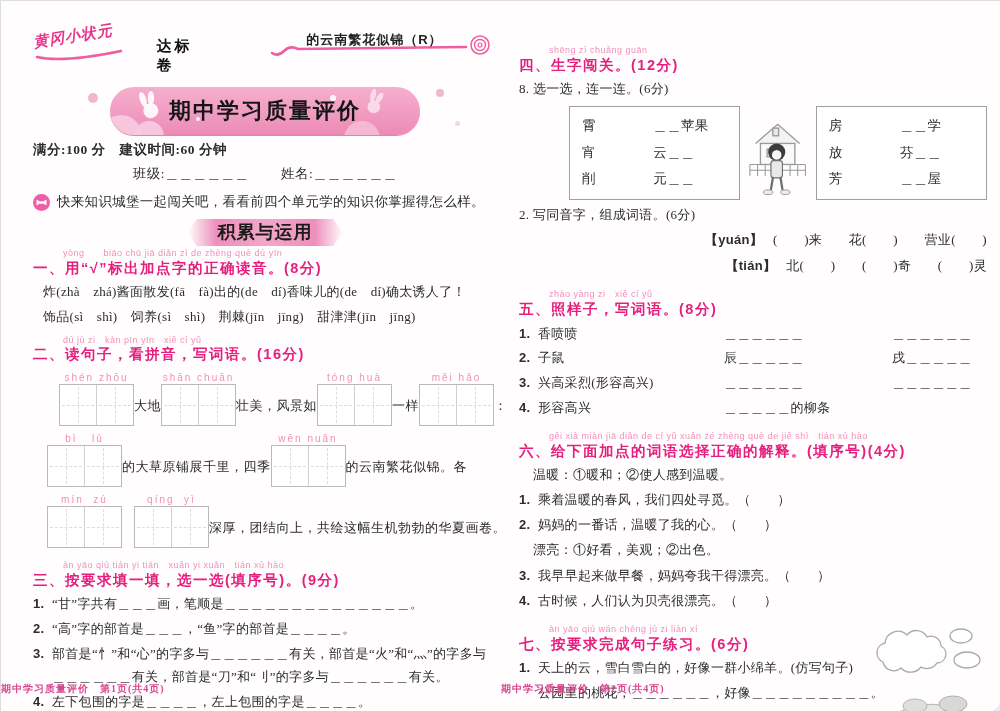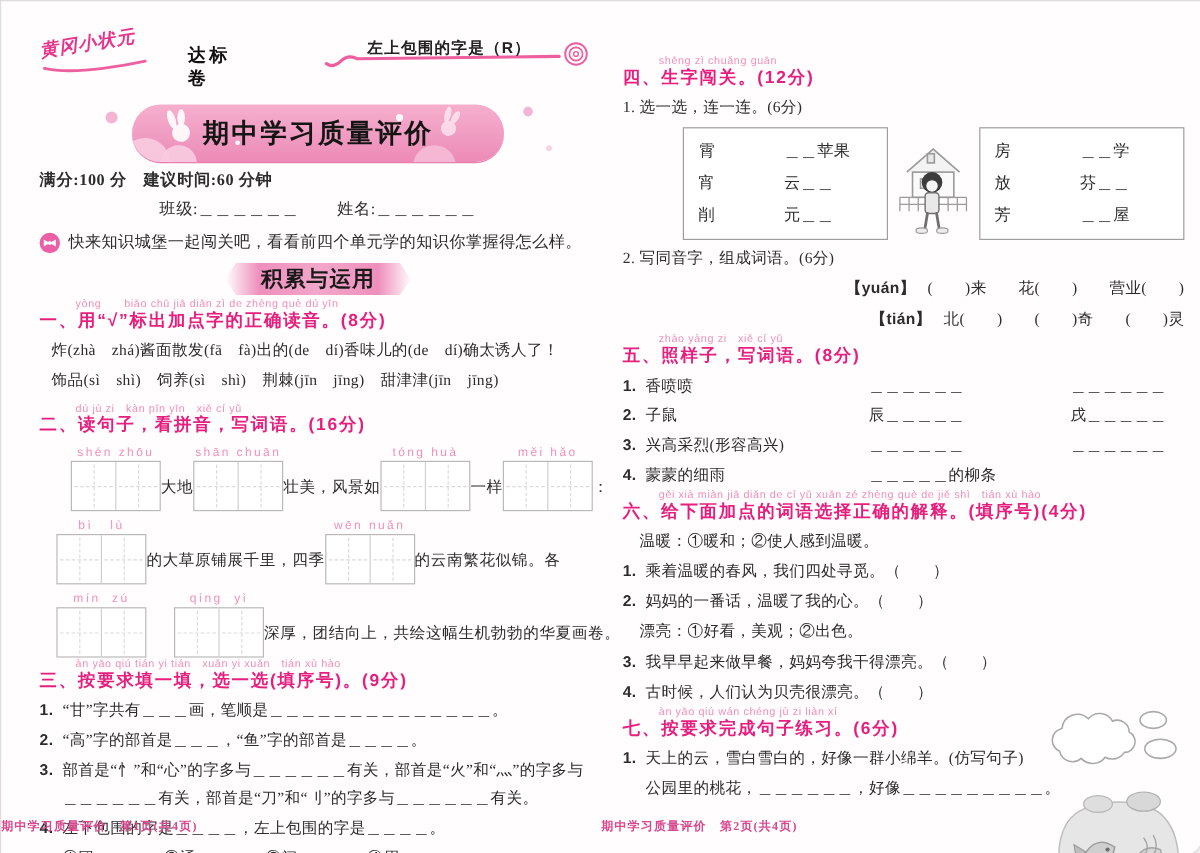--- a/index.html
+++ b/index.html
@@ -103,21 +103,21 @@
   .w5c{flex:1;}
 
   
   .q7wrap{position:relative;}
   .q7-ill-cloud{position:absolute;right:2px;top:-6px;}
   .q7-ill-pond{position:absolute;right:0;top:64px;}
 
   .footer{position:absolute;bottom:16px;width:100%;color:#d8488f;
     font-size:10px;letter-spacing:1px;font-weight:bold;}
   .footer-left{left:0;width:500px;}
-  .footer-right{left:500px;width:500px;} .mt4{margin-top:4px;} .mt6{margin-top:6px;} .mt8{margin-top:0;}
+  .footer-right{left:500px;width:500px;} .mt4{margin-top:4px;} .mt6{margin-top:6px;} .mt8{margin-top:12px;}
 </style>
 </head>
 <body>
 
 <div class="sheet">
 
   <div class="col col-left">
 
     <div class="hdr">
       <div class="brand-wrap">
@@ -127,21 +127,21 @@
         </svg>
       </div>
       <span class="brand-sub">达标卷</span>
       <div class="edition-wrap">
         <svg class="edition-swoosh" width="230" height="30" viewBox="0 0 230 30">
           <path d="M4,24 q6,4 12,-2 q6,-6 14,-2 L198,18" fill="none" stroke="#ee5fa0" stroke-width="2.6" stroke-linecap="round"></path>
           <circle cx="212" cy="16" r="9" fill="none" stroke="#ee5fa0" stroke-width="1.6"></circle>
           <circle cx="212" cy="16" r="5.5" fill="none" stroke="#ee5fa0" stroke-width="1.4"></circle>
           <circle cx="212" cy="16" r="2" fill="none" stroke="#ee5fa0" stroke-width="1.2"></circle>
         </svg>
-        <span class="edition">左上包围的字是（R）</span>
+        <span class="edition">的云南繁花似锦（R）</span>
       </div>
     </div>
 
     <div class="banner-row">
       <span class="out-dot od1"></span>
       <span class="out-dot od2"></span>
       <span class="out-dot od3"></span>
       <div class="banner">
         <svg class="bn-bunny bn-b1" width="26" height="30" viewBox="0 0 26 30">
           <ellipse cx="9" cy="8" rx="3.2" ry="8" fill="#ffffff" opacity="0.9"></ellipse>
@@ -252,21 +252,21 @@
       </div>
 
       <div class="wrow" style="margin-left:14px;">
         <div class="tg">
           <div class="tg-pin">mín  zú</div>
           <div class="tg-box">
               <div class="tc"></div>
               <div class="tc"></div>
             </div>
         </div>
-        <div class="tg" style="margin-left:23px;">
+        <div class="tg" style="margin-left:12px;">
           <div class="tg-pin">qíng  yì</div>
           <div class="tg-box">
               <div class="tc"></div>
               <div class="tc"></div>
             </div>
         </div>
         <span class="wt">深厚，团结向上，共绘这幅生机勃勃的华夏画卷。</span>
       </div>
     </div>
 
@@ -300,21 +300,21 @@
     </div>
 
   </div>
 
   <div class="col col-right">
 
     <div style="margin-top:18px;">
       <div class="qpin">shēng zì chuǎng guān</div>
       <div class="qtitle">四、生字闯关。(12分)</div>
       <div class="qbody">
-        <div class="item" style="padding-left:0;">1. 选一选，连一连。(6分)</div>
+        <div class="item" style="padding-left:0;">8. 选一选，连一连。(6分)</div>
 
         <div class="connect">
           <div class="cbox">
             <div class="crow">
               <span>霄</span>
               <span class="blank">＿＿苹果</span>
             </div>
             <div class="crow">
               <span>宵</span>
               <span class="blank">云＿＿</span>
@@ -384,21 +384,21 @@
           <span class="w5a"><span class="n">2.</span><span>子鼠</span></span>
           <span class="w5b">辰＿＿＿＿＿</span>
           <span class="w5c">戌＿＿＿＿＿</span>
         </div>
         <div class="w5row">
           <span class="w5a"><span class="n">3.</span><span>兴高采烈(形容高兴)</span></span>
           <span class="w5b">＿＿＿＿＿＿</span>
           <span class="w5c">＿＿＿＿＿＿</span>
         </div>
         <div class="w5row">
-          <span class="w5a"><span class="n">4.</span><span>蒙蒙的细雨</span></span>
+          <span class="w5a"><span class="n">4.</span><span>形容高兴</span></span>
           <span class="w5b">＿＿＿＿＿的柳条</span>
         </div>
       </div>
     </div>
 
     <div class="mt8">
       <div class="qpin">gěi xià miàn jiā diǎn de cí yǔ xuǎn zé zhèng què de jiě shì　tián xù hào</div>
       <div class="qtitle">六、给下面加点的词语选择正确的解释。(填序号)(4分)</div>
       <div class="qbody">
         <div class="item" style="padding-left:14px;">温暖：①暖和；②使人感到温暖。</div>

